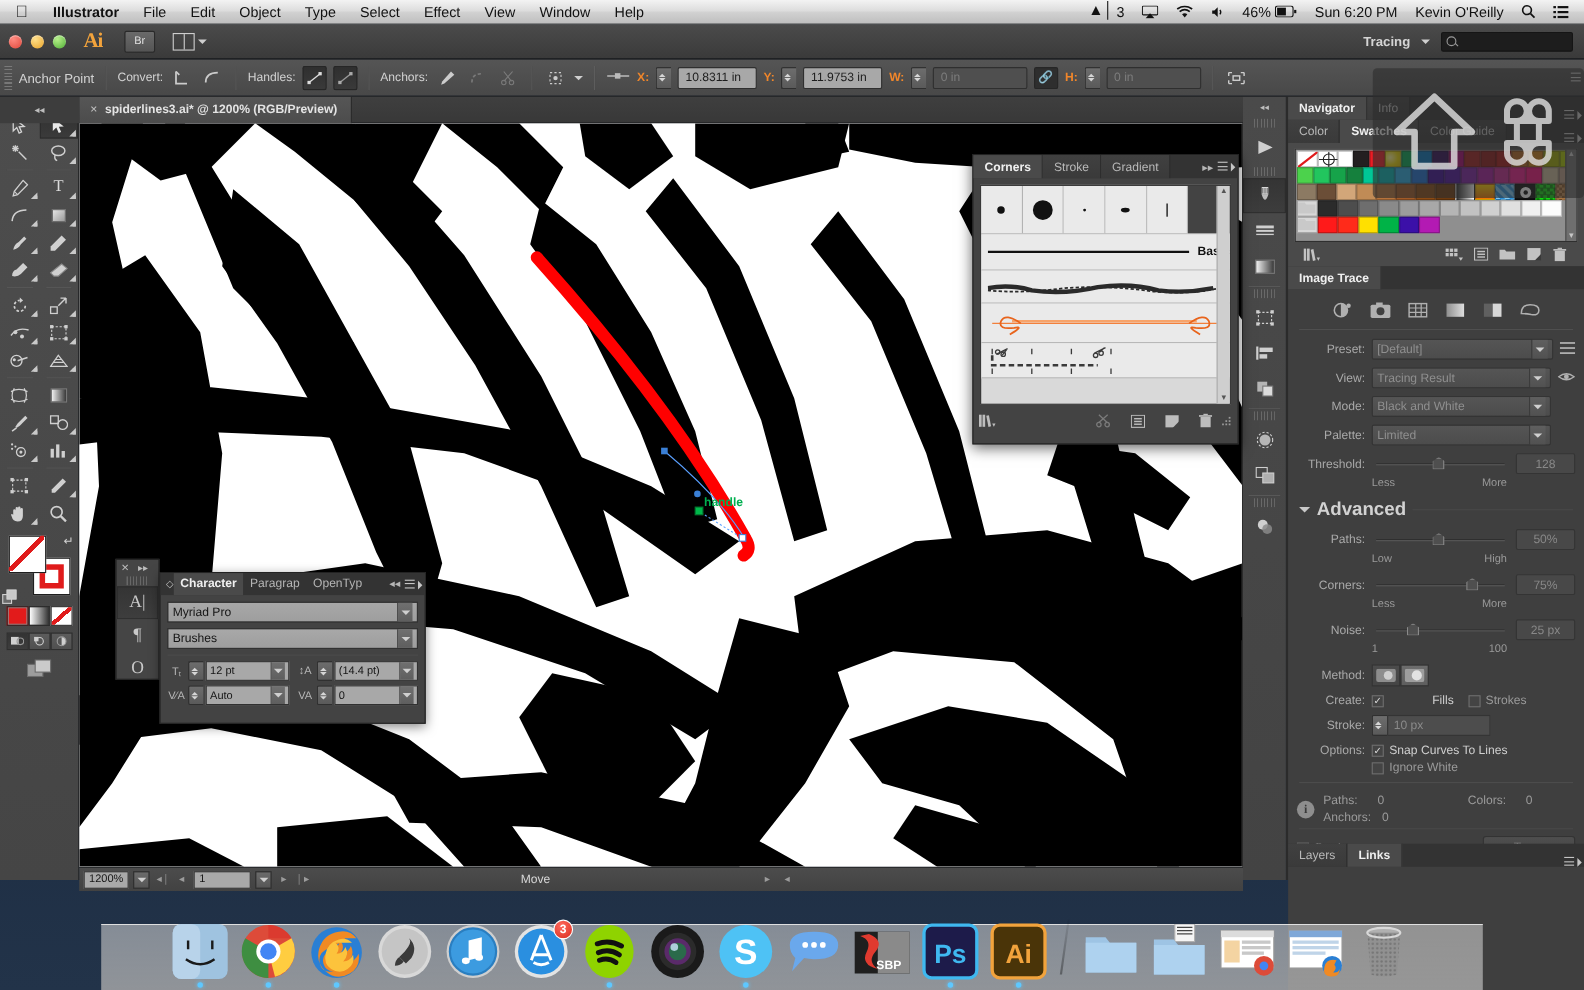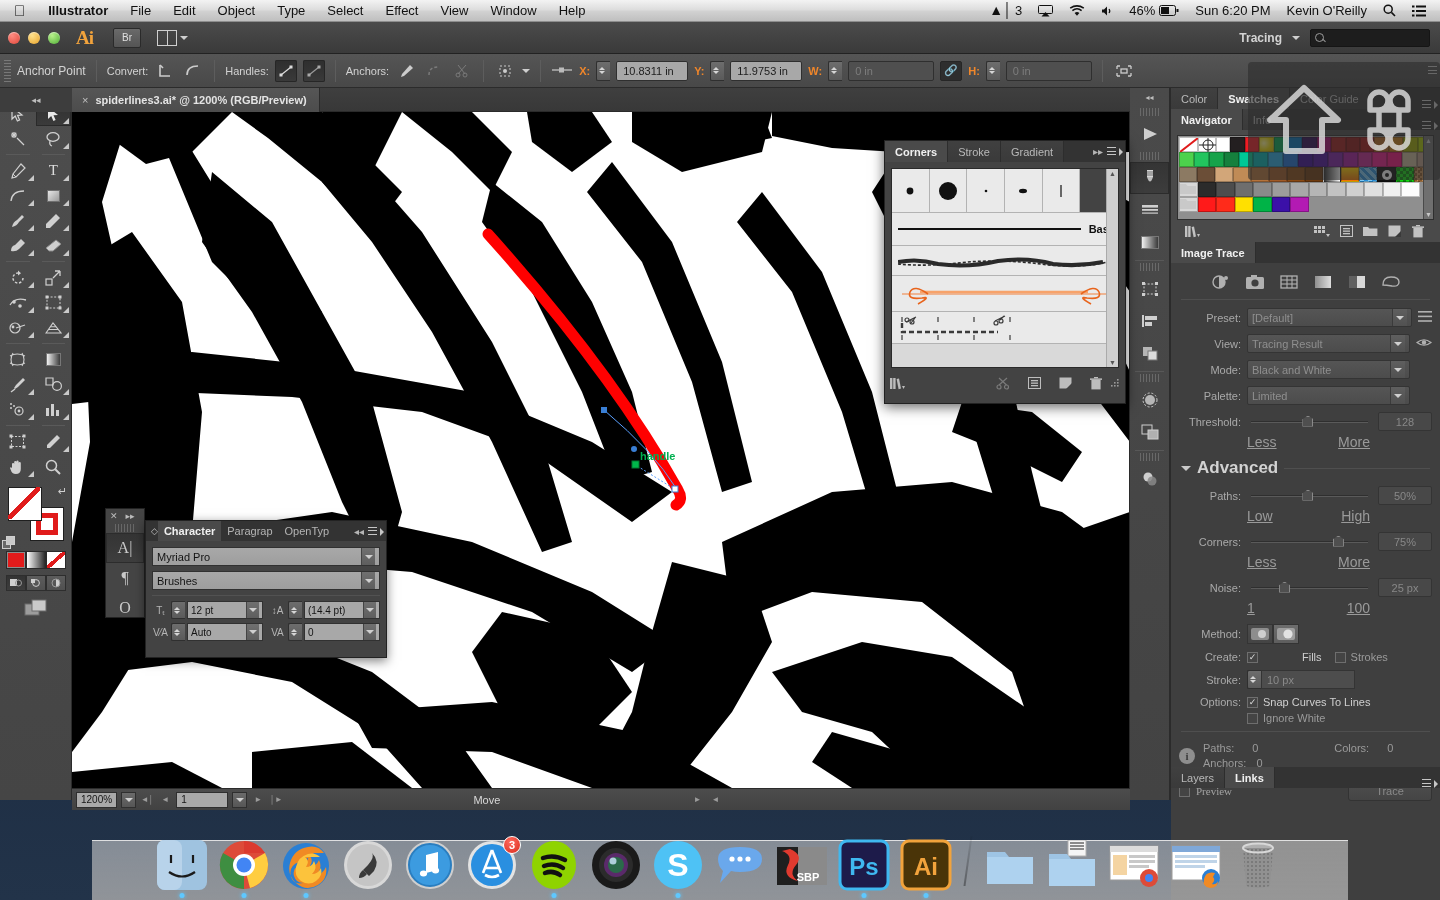--- a/index.html
+++ b/index.html
@@ -232,21 +232,21 @@
     flex:1;height:19px;background:linear-gradient(to bottom,#555,#4c4c4c);border:1px solid #343434;
     border-radius:2px;display:flex;align-items:center;padding:0 4px;color:#8f8f8f;font-size:11px;position:relative;
   }
   .sel-field .dd{margin-left:auto;width:15px;height:17px;background:linear-gradient(to bottom,#5f5f5f,#515151);
     border-left:1px solid #3b3b3b;display:flex;align-items:center;justify-content:center;}
   .sl-track{flex:1;height:2px;background:#5a5a5a;border-top:1px solid #2f2f2f;position:relative;margin:0 4px;}
   .sl-thumb{position:absolute;top:-6px;width:11px;height:11px;background:#4f4f4f;border:1px solid #8a8a8a;
      clip-path:polygon(50% 0,100% 35%,100% 100%,0 100%,0 35%);}
   .val-box{width:54px;height:19px;background:#484848;border:1px solid #343434;border-radius:2px;
      color:#888;font-size:11px;display:flex;align-items:center;justify-content:center;}
-  .subrow{display:flex;margin:-4px 8px 8px 76px;color:#9a9a9a;font-size:14px;text-decoration:underline;}
+  .subrow{display:flex;margin:-4px 8px 8px 76px;color:#9a9a9a;font-size:10px;}
   .subrow .r{margin-left:auto;}
   .adv{display:flex;align-items:center;margin:2px 10px 8px;gap:6px;color:#d2d2d2;font-weight:bold;font-size:17px;}
   .adv .tri{width:0;height:0;border-left:5px solid transparent;border-right:5px solid transparent;border-top:5px solid #c9c9c9;}
   .adv .ln{flex:1;height:1px;background:#333;border-bottom:1px solid #4f4f4f;}
   .chk{width:11px;height:11px;border:1px solid #6e6e6e;background:#444;display:inline-flex;
      align-items:center;justify-content:center;font-size:9px;color:#ddd;}
   .meth-btn{width:26px;height:20px;background:linear-gradient(to bottom,#4c4c4c,#444);border:1px solid #343434;
      display:flex;align-items:center;justify-content:center;}
   .meth-btn.sel{background:linear-gradient(to bottom,#6d6d6d,#5e5e5e);}
   .info-row{display:flex;align-items:center;margin:10px 8px 4px;gap:8px;color:#9a9a9a;font-size:11px;}
@@ -972,35 +972,35 @@
         <svg width="18" height="16" viewBox="0 0 18 16">
           <circle cx="7" cy="6" r="4.5" fill="#cfcfcf"></circle>
           <circle cx="11" cy="10" r="4.5" fill="#8a8a8a" opacity="0.85"></circle>
         </svg>
       </div>
   </div>
 
   <div id="rightpanels">
 
     <div class="panel-tabbar">
-      <div class="ptab">Color</div>
-      <div class="ptab active">Swatches</div>
-      <div class="ptab">Color Guide</div>
+      <div class="ptab active">Navigator</div>
+      <div class="ptab">Info</div>
       <div class="pmenu">
           <span class="pmenu-ico">
             <i></i>
             <i></i>
             <i></i>
           </span>
         </div>
     </div>
 
     <div class="panel-tabbar">
-      <div class="ptab active">Navigator</div>
-      <div class="ptab">Info</div>
+      <div class="ptab">Color</div>
+      <div class="ptab active">Swatches</div>
+      <div class="ptab">Color Guide</div>
       <div class="pmenu">
           <span class="pmenu-ico">
             <i></i>
             <i></i>
             <i></i>
           </span>
         </div>
     </div>
     <div class="swatch-body">
       <div class="swatch-grid-wrap">

